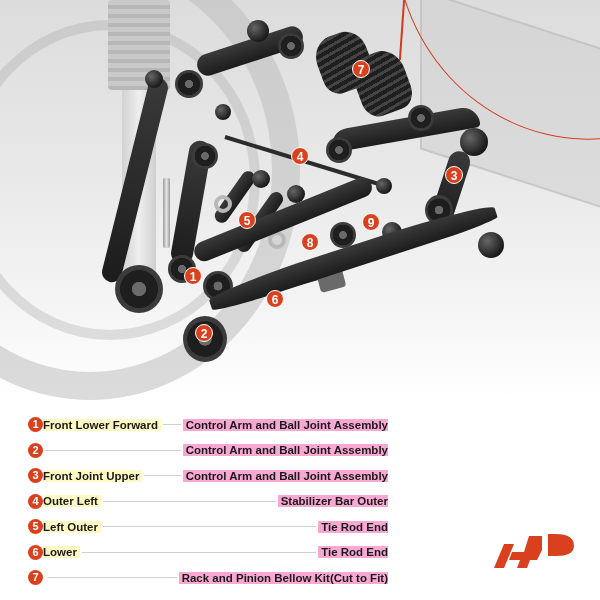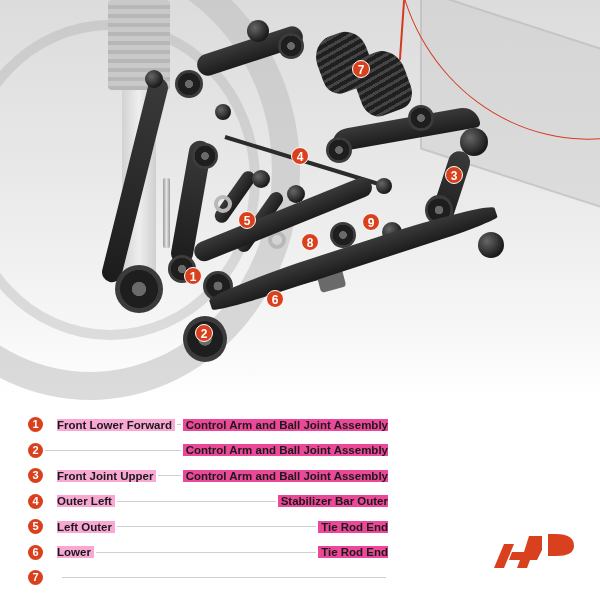--- a/index.html
+++ b/index.html
@@ -33,23 +33,23 @@
   .washer { border-radius: 50%; border: 4px solid #b8b8b8; background: transparent; }
 
   .callout { position: absolute; width: 18px; height: 18px; border-radius: 50%;
     background: #d9411e; color: #fff; font-weight: bold; font-size: 12px; line-height: 18px; text-align: center;
     border: 1.5px solid #fff; }
 
   .legend { position: absolute; left: 28px; top: 412px; width: 360px; }
   .legend-row { position: relative; height: 25.5px; display: flex; align-items: center; }
   .legend-num { width: 15px; height: 15px; border-radius: 50%; background: #d9411e; color: #fff;
     font-weight: bold; font-size: 11px; line-height: 15px; text-align: center; flex: 0 0 15px; }
-  .legend-left { font-size: 11.5px; font-weight: bold; color: #1a1a1a; margin-left: 14px; white-space: nowrap; background: #f9a8d4; padding-right: 3px; position: relative; z-index: 1; }
+  .legend-left { font-size: 11.5px; font-weight: bold; color: #1a1a1a; margin-left: 0; white-space: nowrap; background: #fef9c3; padding-right: 3px; position: relative; z-index: 1; }
   .legend-line { flex: 1 1 auto; height: 1px; background: #cfcfcf; margin: 0 2px; }
-  .legend-right { font-size: 11.5px; font-weight: bold; color: #1a1a1a; white-space: nowrap; background: #ec4899; padding-left: 3px; }
+  .legend-right { font-size: 11.5px; font-weight: bold; color: #1a1a1a; white-space: nowrap; background: #f9a8d4; padding-left: 3px; }
 
   .logo { position: absolute; left: 490px; top: 530px; width: 90px; height: 40px; }
 </style>
 </head>
 <body>
 
 <div class="scene">
   <div class="bg-shape wheel-arc"></div>
   <div class="bg-shape wheel-arc-inner"></div>
   <div class="bg-shape strut-boot"></div>
@@ -150,20 +150,21 @@
   <div class="legend-row">
     <span class="legend-num">6</span>
     <span class="legend-left">Lower</span>
     <span class="legend-line"></span>
     <span class="legend-right">Tie Rod End</span>
   </div>
   <div class="legend-row">
     <span class="legend-num">7</span>
     <span class="legend-left"></span>
     <span class="legend-line"></span>
+    <span class="legend-right">Rack and Pinion Bellow Kit(Cut to Fit)</span>
   </div>
 </div>
 
 <svg class="logo" viewBox="0 0 90 40">
   <polygon points="4,38 14,14 24,14 14,38" fill="#d9411e"></polygon>
   <polygon points="22,22 34,22 39,6 52,6 52,20 47,30 40,30 37,38 27,38 30,30 19,30" fill="#d9411e"></polygon>
   <path d="M58,4 L66,4 Q84,4 84,16 Q84,26 66,26 L58,26 Z" fill="#d9411e"></path>
 </svg>
 
 </body></html>

